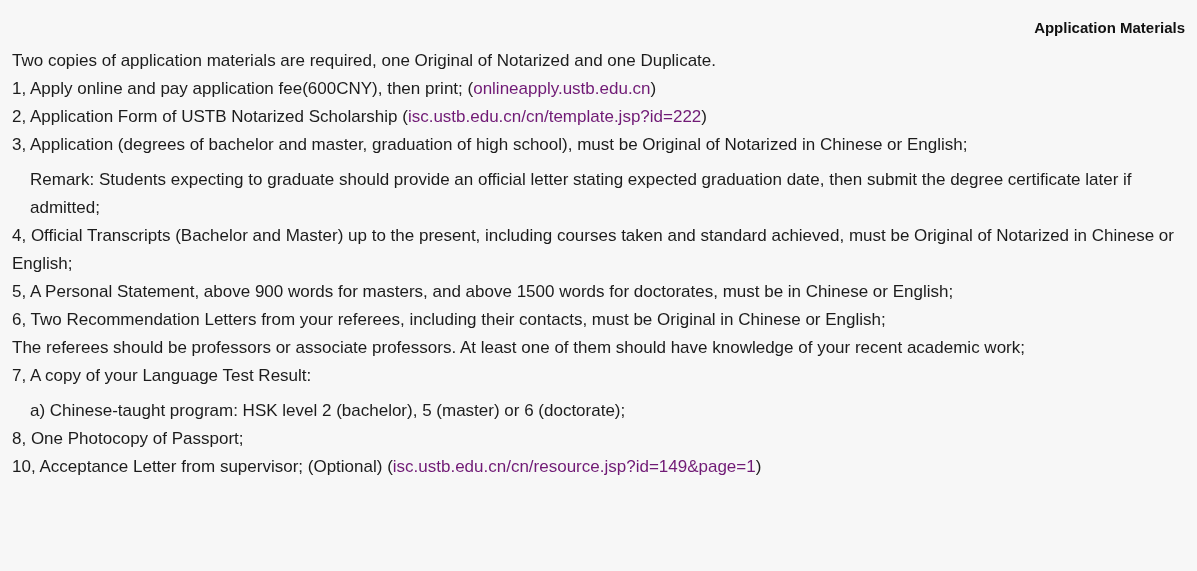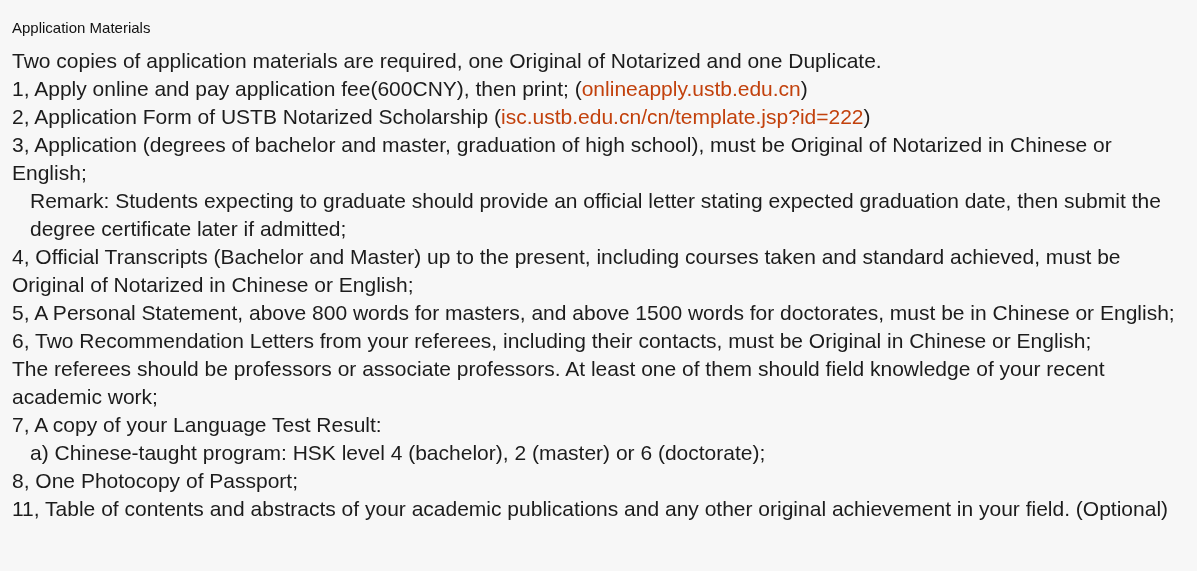--- a/index.html
+++ b/index.html
@@ -13,38 +13,40 @@
     font-family: "Liberation Sans", sans-serif;
     color: #1a1a1a;
     font-size: 15px;
     overflow: hidden;
   }
   .doc {
     padding: 18px 12px 10px 12px;
     box-sizing: border-box;
   }
   .doc-title {
-    font-weight: normal;
+    font-weight: bold;
     font-size: 15px;
     color: #111111;
     margin: 0 0 9px 0;
     line-height: 1.3;
+    text-align: right;
   }
   .line {
     line-height: 28px;
-    font-size: 21px;
+    font-size: 17px;
     color: #1c1c1c;
     margin: 0;
     max-width: 1180px;
   }
   .indent {
     padding-left: 18px;
+    margin-top: 7px;
   }
   a.link {
-    color: #c2410c;
+    color: #701a75;
     text-decoration: none;
   }
   .paren {
     color: #1c1c1c;
   }
 </style>
 </head>
 <body>
 
 <div class="doc">
@@ -60,32 +62,32 @@
   <p class="line">
     <span>2, Application Form of USTB Notarized Scholarship (</span><a class="link" href="#">isc.ustb.edu.cn/cn/template.jsp?id=222</a><span class="paren">)</span>
   </p>
 
   <p class="line">3, Application (degrees of bachelor and master, graduation of high school), must be Original of Notarized in Chinese or English;</p>
 
   <p class="line indent">Remark: Students expecting to graduate should provide an official letter stating expected graduation date, then submit the degree certificate later if admitted;</p>
 
   <p class="line">4, Official Transcripts (Bachelor and Master) up to the present, including courses taken and standard achieved, must be Original of Notarized in Chinese or English;</p>
 
-  <p class="line">5, A Personal Statement, above 800 words for masters, and above 1500 words for doctorates, must be in Chinese or English;</p>
+  <p class="line">5, A Personal Statement, above 900 words for masters, and above 1500 words for doctorates, must be in Chinese or English;</p>
 
   <p class="line">6, Two Recommendation Letters from your referees, including their contacts, must be Original in Chinese or English;</p>
 
-  <p class="line">The referees should be professors or associate professors. At least one of them should field knowledge of your recent academic work;</p>
+  <p class="line">The referees should be professors or associate professors. At least one of them should have knowledge of your recent academic work;</p>
 
   <p class="line">7, A copy of your Language Test Result:</p>
 
-  <p class="line indent">a) Chinese-taught program: HSK level 4 (bachelor), 2 (master) or 6 (doctorate);</p>
+  <p class="line indent">a) Chinese-taught program: HSK level 2 (bachelor), 5 (master) or 6 (doctorate);</p>
 
 
   <p class="line">8, One Photocopy of Passport;</p>
 
 
+  <p class="line">
+    <span>10, Acceptance Letter from supervisor; (</span><span class="link">Optional</span><span class="paren">) (</span><a class="link" href="#">isc.ustb.edu.cn/cn/resource.jsp?id=149&amp;page=1</a><span class="paren">)</span>
+  </p>
 
-  <p class="line">
-    <span>11, Table of contents and abstracts of your academic publications and any other original achievement in your field. (</span><span class="link">Optional</span><span class="paren">)</span>
-  </p>
 
 </div>
 
 </body></html>

